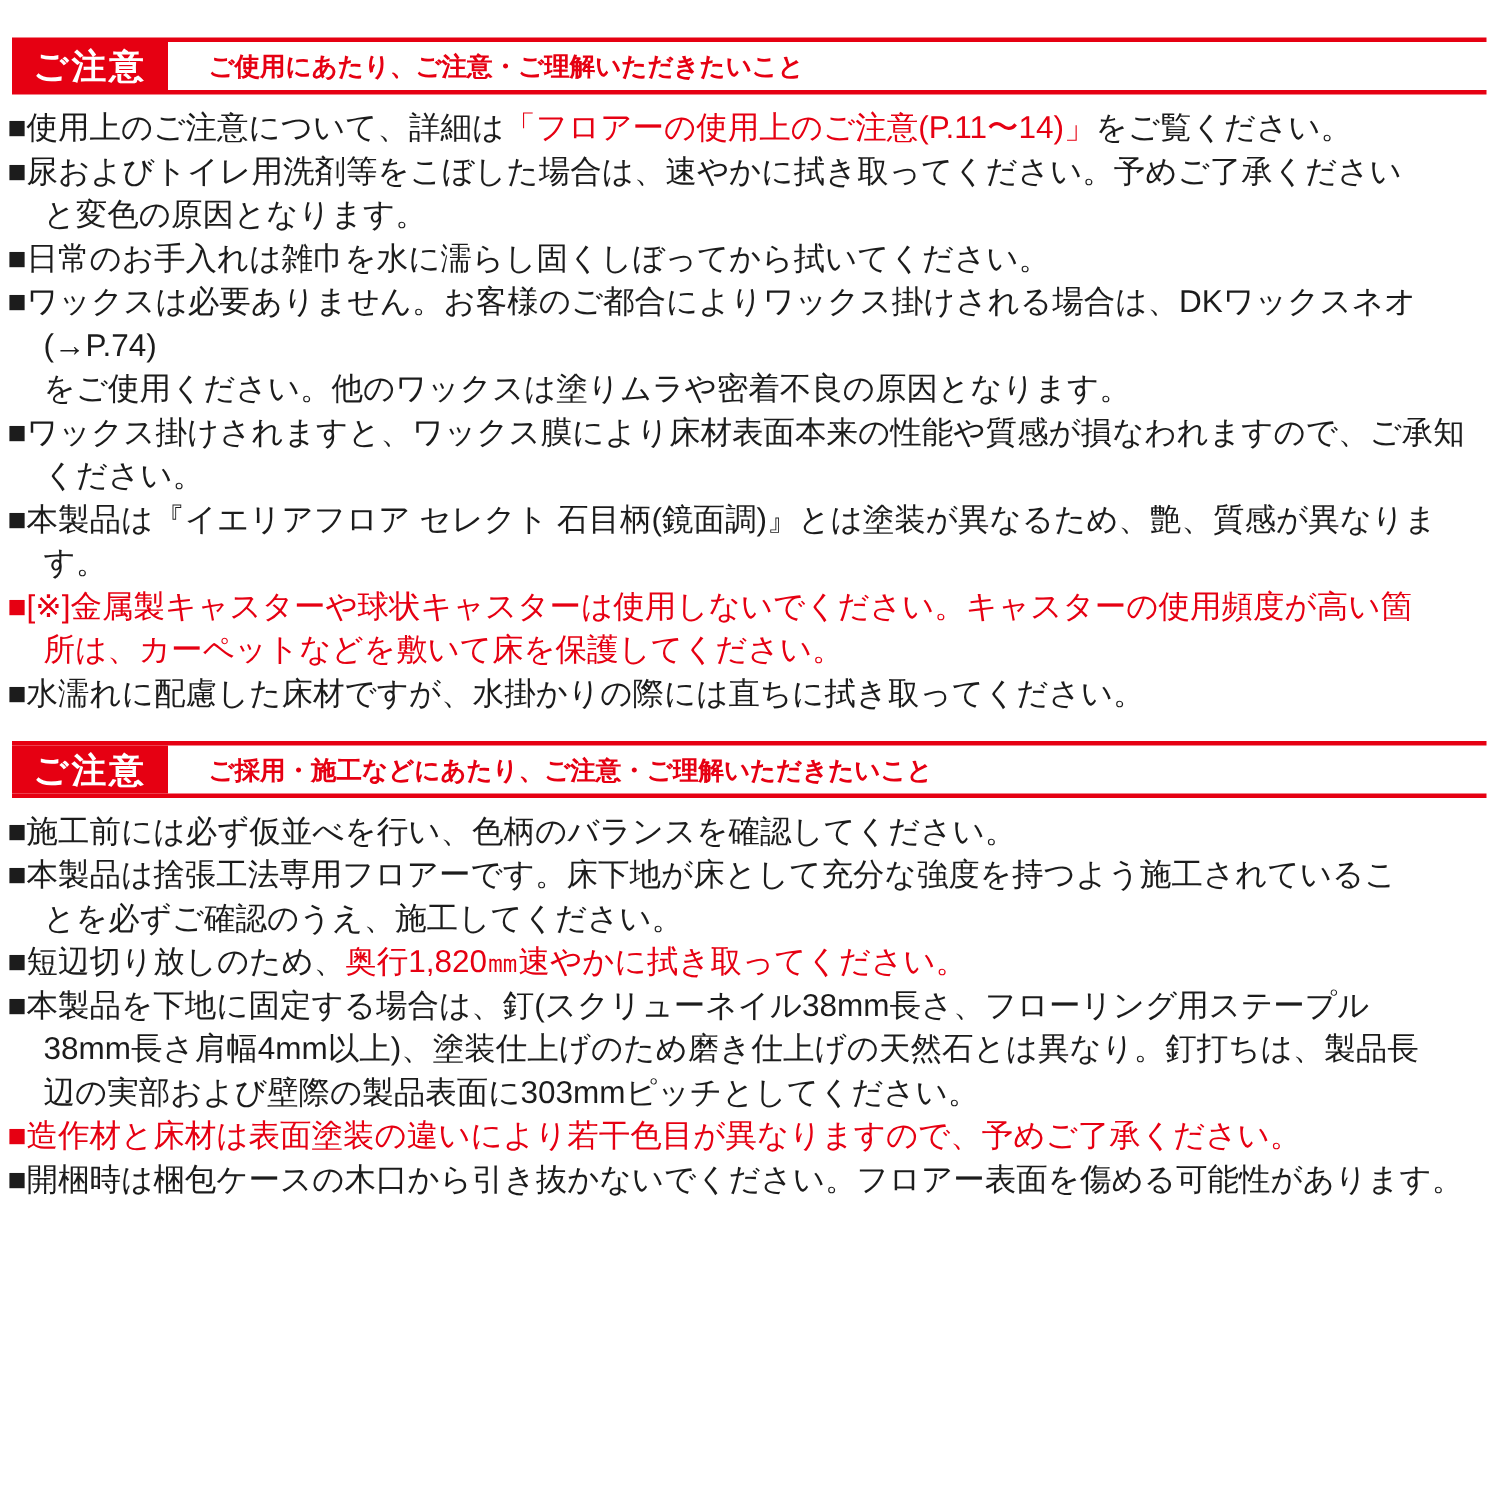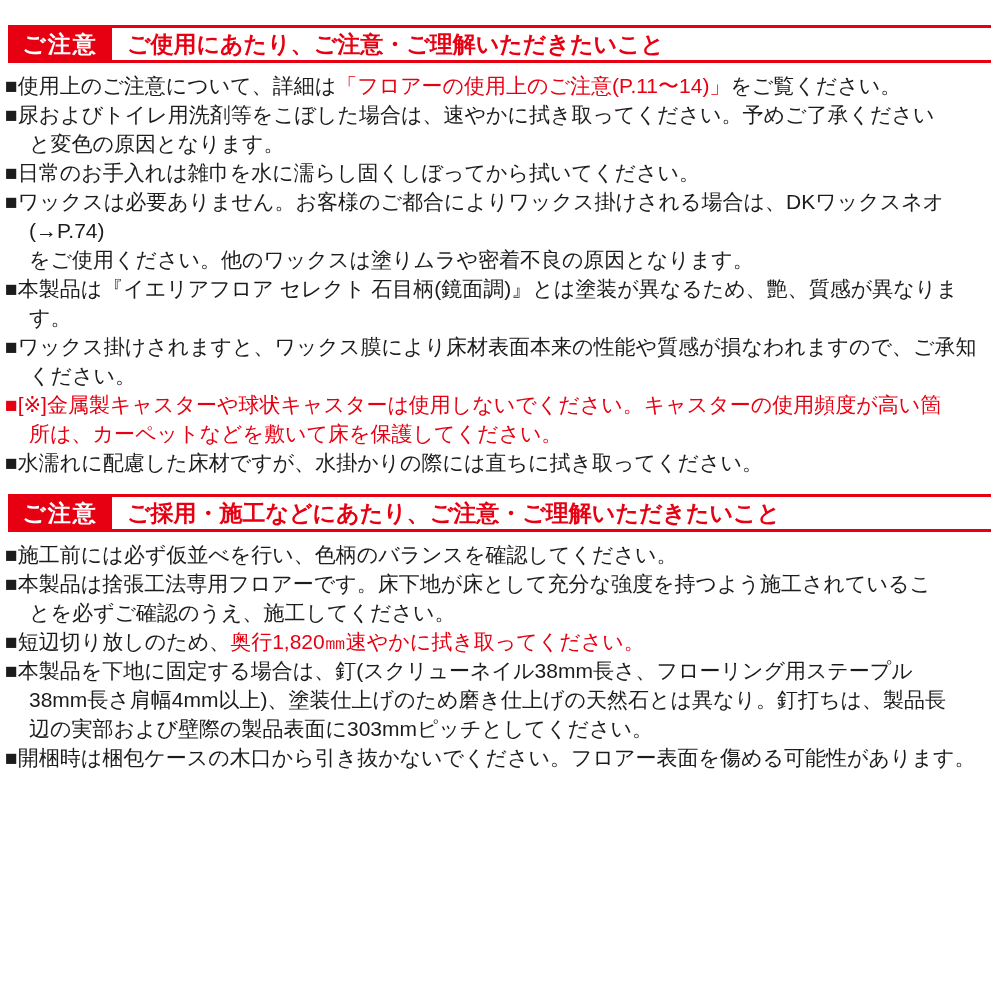--- a/index.html
+++ b/index.html
@@ -20,37 +20,38 @@
     --red: #e60012;
   }
   .caution-header {
     display: flex;
     align-items: stretch;
     margin: 0 9px 0 8px;
     border-top: 3px solid var(--red);
     border-bottom: 3px solid var(--red);
     height: 38px;
     box-sizing: border-box;
+    gap: 12px;
   }
   .caution-badge {
     background: var(--red);
     color: #ffffff;
     font-weight: bold;
     font-size: 23px;
     width: 104px;
     display: flex;
     align-items: center;
     justify-content: center;
     letter-spacing: 2px;
     flex: 0 0 auto;
   }
   .caution-heading {
     color: var(--red);
     font-weight: bold;
-    font-size: 23px;
+    font-size: 17px;
     display: flex;
     align-items: center;
     padding-left: 15px;
     white-space: nowrap;
   }
   .caution-items {
     margin: 8px 4px 0 5px;
   }
   .caution-item {
     margin: 0;
@@ -78,38 +79,39 @@
       <div class="caution-badge">ご注意</div>
       <div class="caution-heading">ご使用にあたり、ご注意・ご理解いただきたいこと</div>
     </div>
     <div class="caution-items">
         <p class="caution-item"><span>■使用上のご注意について、詳細は</span><span class="red">「フロアーの使用上のご注意(P.11〜14)」</span><span>をご覧ください。</span></p>
         <p class="caution-item"><span>■尿およびトイレ用洗剤等をこぼした場合は、速やかに拭き取ってください。予めご了承ください
 と変色の原因となります。</span></p>
         <p class="caution-item"><span>■日常のお手入れは雑巾を水に濡らし固くしぼってから拭いてください。</span></p>
         <p class="caution-item"><span>■ワックスは必要ありません。お客様のご都合によりワックス掛けされる場合は、DKワックスネオ(→P.74)
 をご使用ください。他のワックスは塗りムラや密着不良の原因となります。</span></p>
+        <p class="caution-item"><span>■ワックス掛けされますと、ワックス膜により床材表面本来の性能や質感が損なわれますので、ご承知ください。</span></p>
         <p class="caution-item"><span>■本製品は『イエリアフロア セレクト 石目柄(鏡面調)』とは塗装が異なるため、艶、質感が異なります。</span></p>
-        <p class="caution-item"><span>■ワックス掛けされますと、ワックス膜により床材表面本来の性能や質感が損なわれますので、ご承知ください。</span></p>
         <p class="caution-item"><span class="red">■[※]金属製キャスターや球状キャスターは使用しないでください。キャスターの使用頻度が高い箇
 所は、カーペットなどを敷いて床を保護してください。</span></p>
         <p class="caution-item"><span>■水濡れに配慮した床材ですが、水掛かりの際には直ちに拭き取ってください。</span></p>
       </div>
   </div>
 
   <div class="section section-2">
     <div class="caution-header">
       <div class="caution-badge">ご注意</div>
       <div class="caution-heading">ご採用・施工などにあたり、ご注意・ご理解いただきたいこと</div>
     </div>
     <div class="caution-items">
         <p class="caution-item"><span>■施工前には必ず仮並べを行い、色柄のバランスを確認してください。</span></p>
         <p class="caution-item"><span>■本製品は捨張工法専用フロアーです。床下地が床として充分な強度を持つよう施工されているこ
 とを必ずご確認のうえ、施工してください。</span></p>
         <p class="caution-item"><span>■短辺切り放しのため、</span><span class="red">奥行1,820㎜速やかに拭き取ってください。</span></p>
         <p class="caution-item"><span>■本製品を下地に固定する場合は、釘(スクリューネイル38mm長さ、フローリング用ステープル
 38mm長さ肩幅4mm以上)、塗装仕上げのため磨き仕上げの天然石とは異なり。釘打ちは、製品長
 辺の実部および壁際の製品表面に303mmピッチとしてください。</span></p>
+        <p class="caution-item"><span class="red">■造作材と床材は表面塗装の違いにより若干色目が異なりますので、予めご了承ください。</span></p>
         <p class="caution-item"><span>■開梱時は梱包ケースの木口から引き抜かないでください。フロアー表面を傷める可能性があります。</span></p>
       </div>
   </div>
 
 </div>
 
 </body></html>

